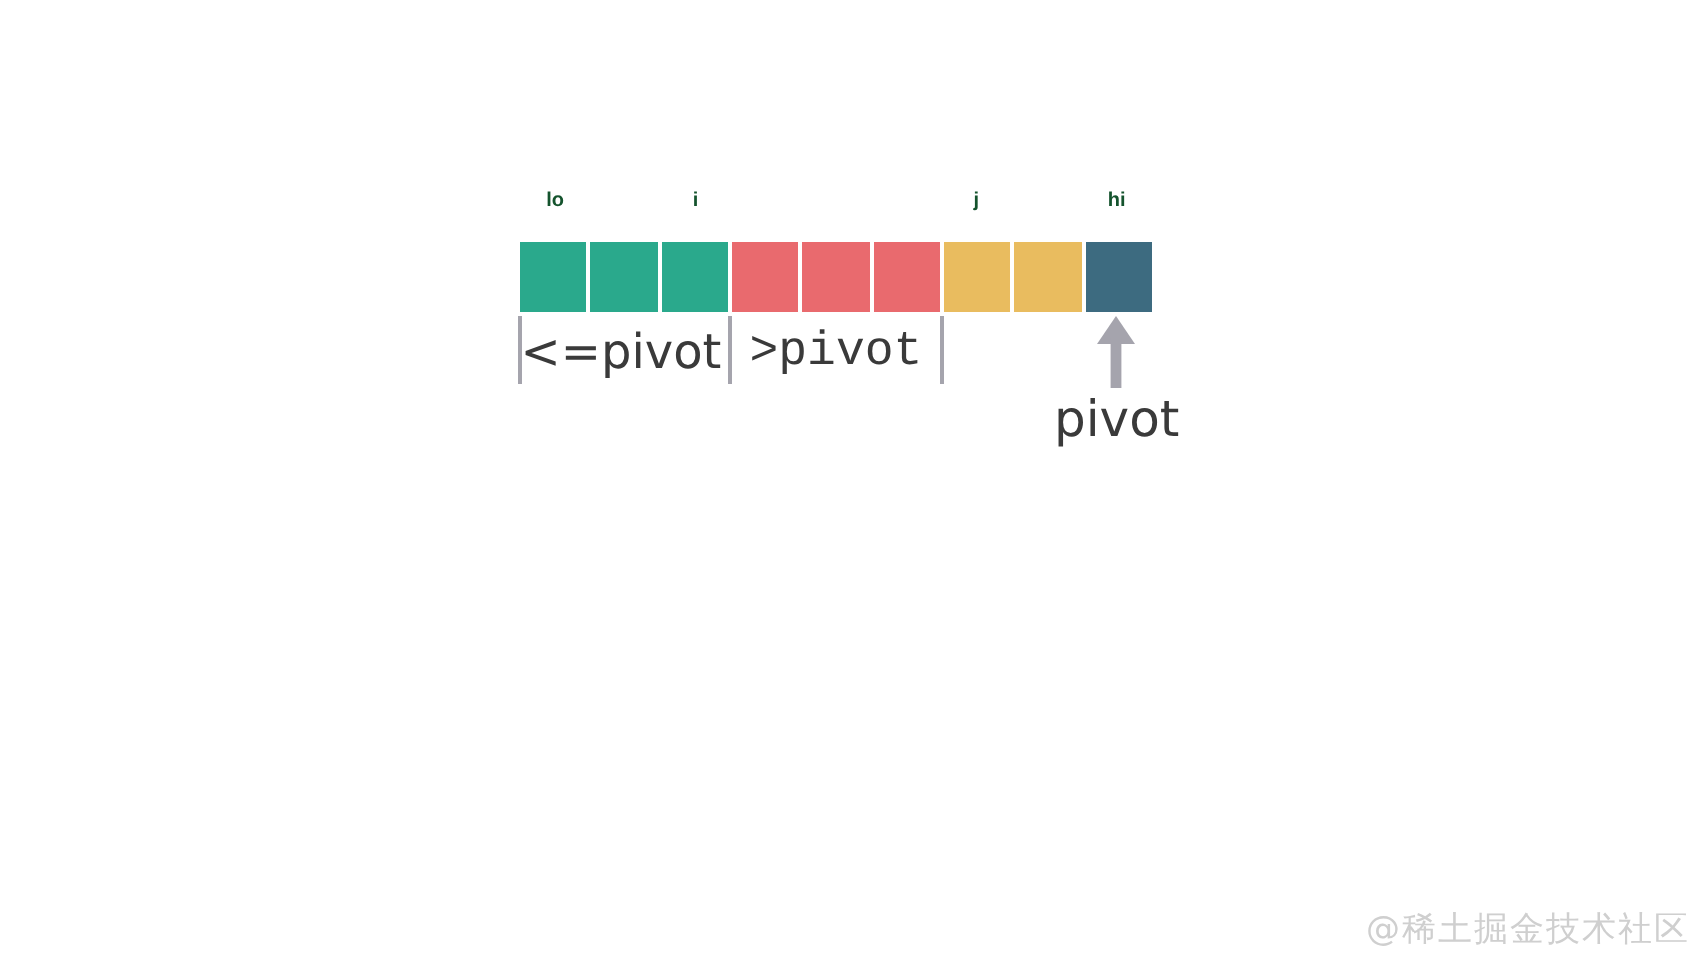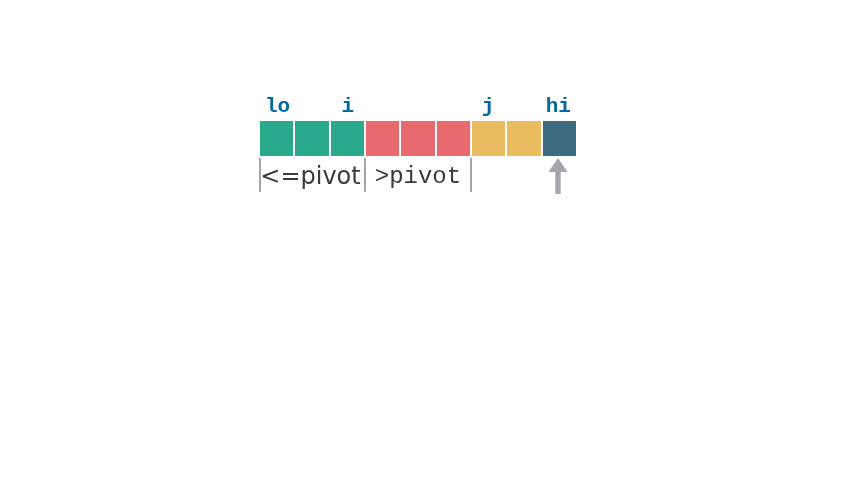--- a/index.html
+++ b/index.html
@@ -27,24 +27,24 @@
   }
   .cell {
     flex: 1 1 0;
     height: 35px;
   }
   
   .pointer-label {
     position: absolute;
     top: 95px;
     transform: translateX(-50%);
-    font-family: Liberation Mono, monospace;
+    font-family: Liberation Sans, sans-serif;
     font-weight: bold;
-    font-size: 21px;
-    color: #0369a1;
+    font-size: 10px;
+    color: #14532d;
     white-space: nowrap;
   }
   
   .tick {
     position: absolute;
     top: 158px;
     width: 2px;
     height: 34px;
     background: #a5a4ad;
   }
@@ -116,15 +116,17 @@
   <div id="regions">
       <div class="region-label" style="left: 260px; width: 101px;">&lt;=pivot</div>
       <div class="region-label" style="left: 365.3px; width: 105.3px; font-family: Liberation Mono, monospace;">&gt;pivot</div>
     </div>
 
   <svg class="pivot-arrow" id="pivot-arrow" width="24" height="36" viewBox="0 0 24 36" style="left: 558.35px;">
     <polygon points="12,0 2.5,14 21.5,14" fill="#a5a4ad"></polygon>
     <rect x="9.3" y="11" width="5.4" height="25" fill="#a5a4ad"></rect>
   </svg>
 
+  <div class="pivot-label" id="pivot-label" style="left: 558.35px;">pivot</div>
 
+  <div class="watermark">@稀土掘金技术社区</div>
 
 </div>
 
 </body></html>

